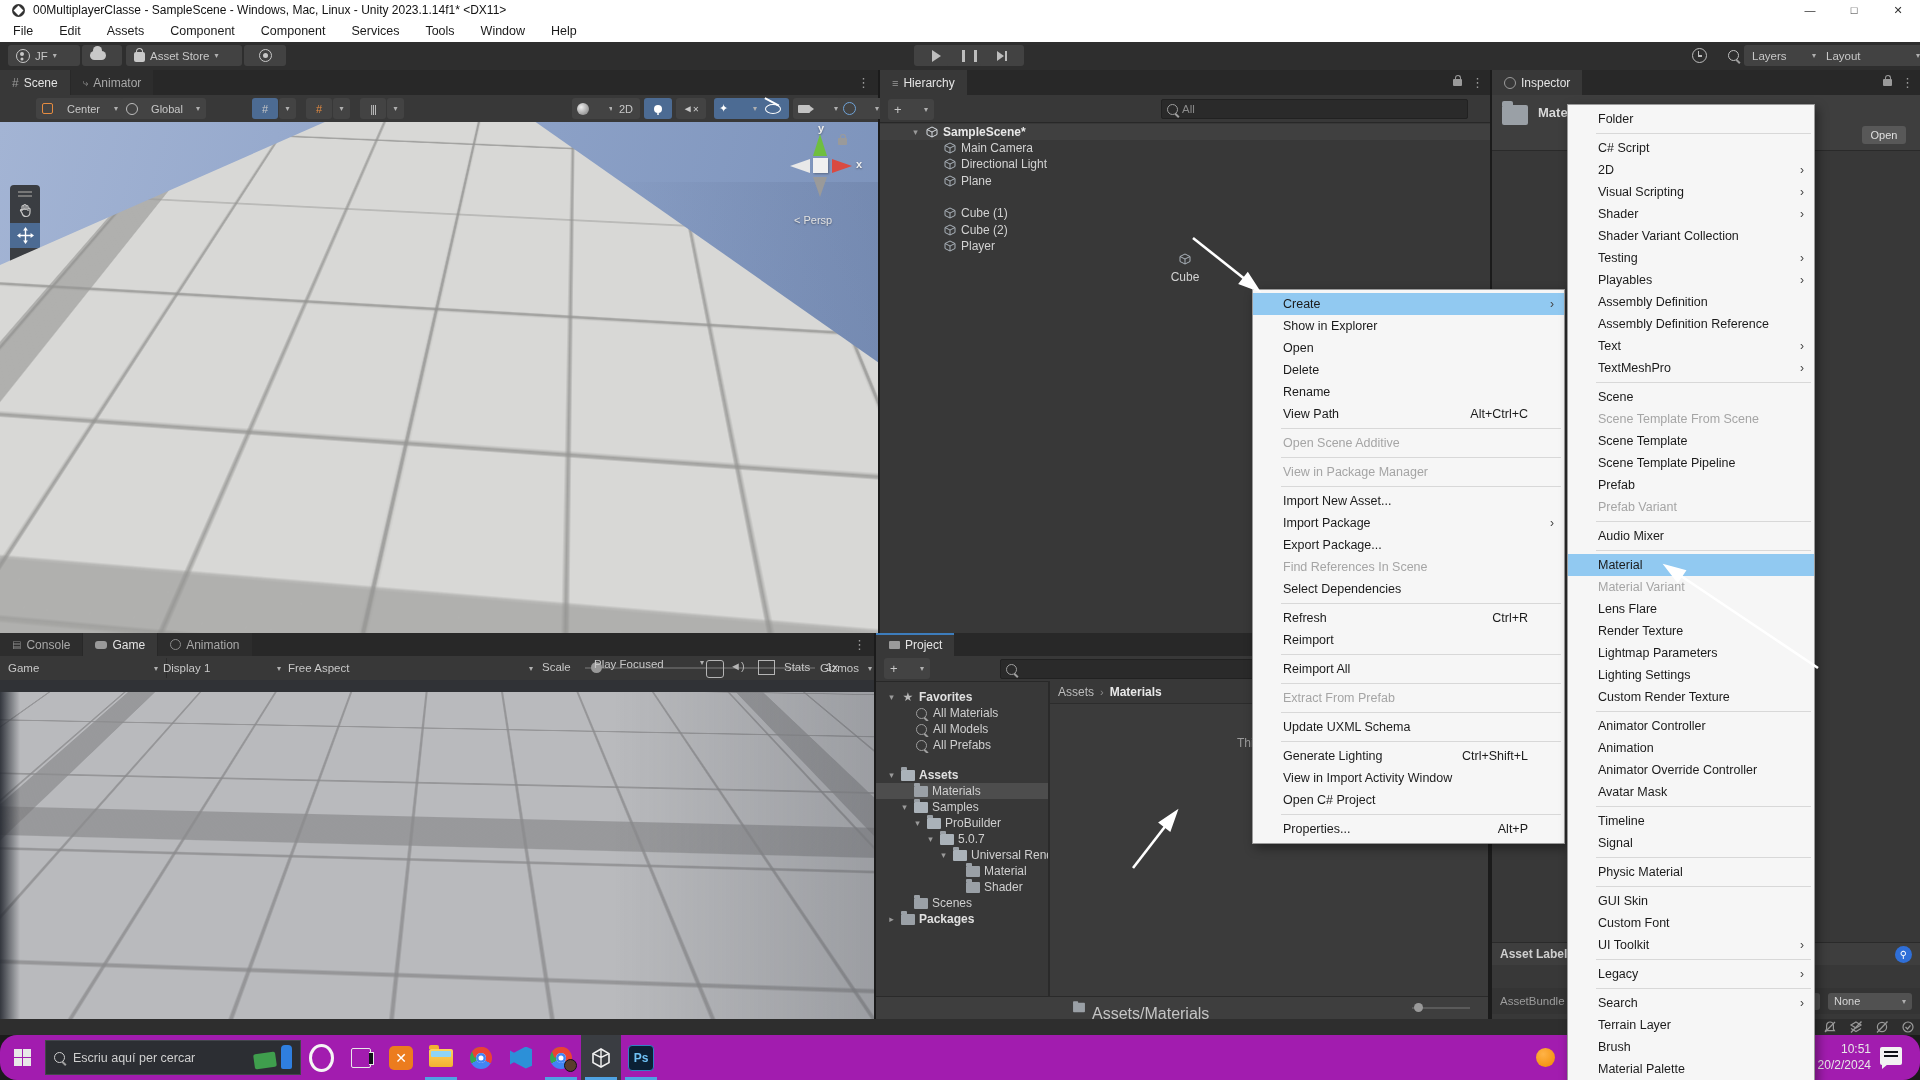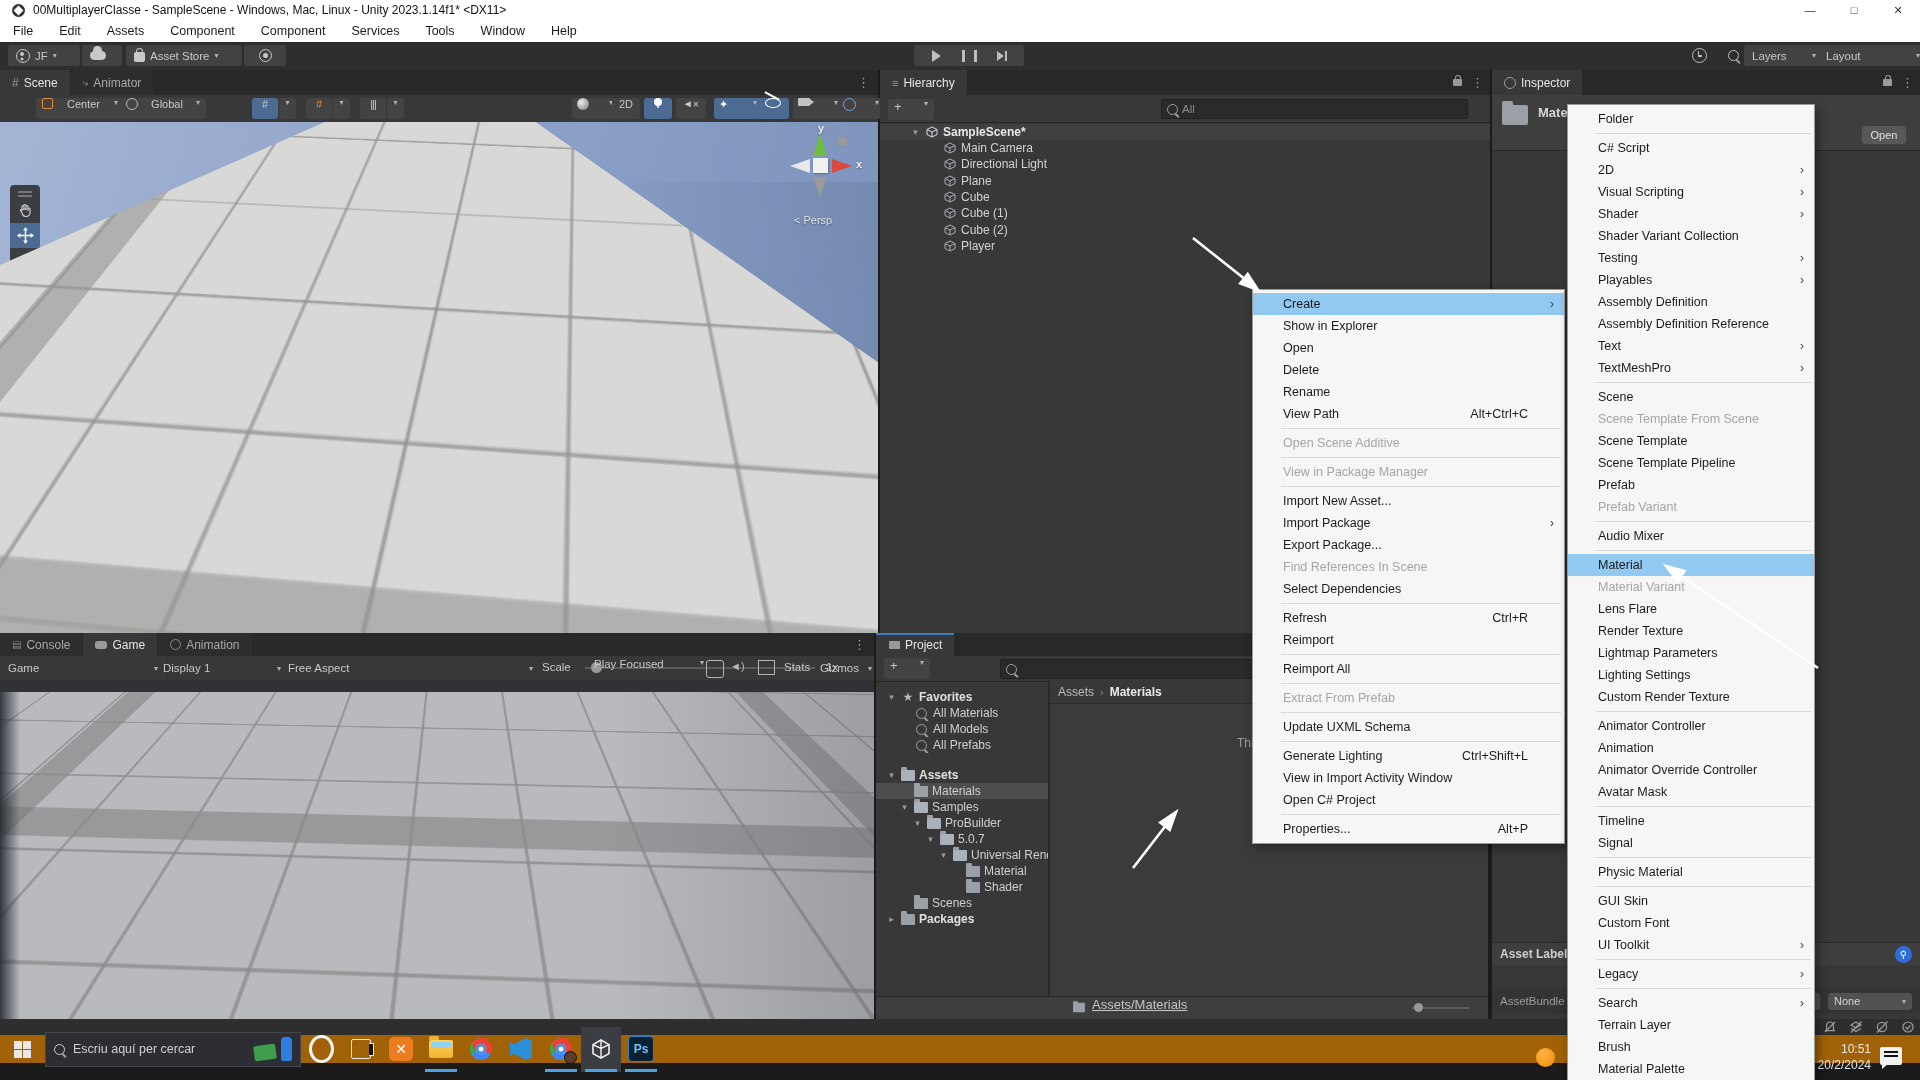--- a/index.html
+++ b/index.html
@@ -84,21 +84,21 @@
       background:rgba(82,92,112,.45);filter:blur(3px);transform:rotate(14deg);}
   
   .cone{position:absolute;width:0;height:0;}
   .axis-label{position:absolute;color:#eee;font-size:11px;font-weight:bold;text-shadow:0 1px 2px rgba(0,0,0,.4);}
   
   #toolstrip{position:absolute;left:10px;top:63px;width:30px;background:rgba(40,40,40,.85);
       border-radius:4px;padding:4px 0 2px;}
   .ts-btn{width:30px;height:25px;display:flex;align-items:center;justify-content:center;}
   .ts-btn.sel{background:#4c6b93;}
   .ts-handle{width:14px;height:2px;background:#777;margin:2px auto 5px;box-shadow:0 4px 0 #777;}
-  .icon-btn{display:flex;align-items:flex-start;justify-content:center;background:#434343;
+  .icon-btn{display:flex;align-items:center;justify-content:center;background:#434343;
       border-radius:3px;position:absolute;top:3px;height:21px;color:#c8c8c8;font-size:11px;}
   .icon-btn.on{background:#4c6b93;}
   
   .h-row{position:absolute;left:0;right:0;height:16px;display:flex;align-items:center;
       color:#d2d2d2;font-size:12px;gap:5px;}
   .cube-ic{width:12px;height:12px;flex:0 0 12px;}
   
   #game-content{position:absolute;left:0;top:47px;right:0;bottom:0;overflow:hidden;background:#303236;}
   #game-floor{position:absolute;left:0;top:12px;right:0;bottom:0;overflow:hidden;}
   .pgrid2{position:absolute;left:-50%;top:-4%;width:200%;height:600%;background-color:#b9babd;
@@ -132,22 +132,22 @@
   .mi{height:22px;display:flex;align-items:center;padding:0 10px 0 30px;
       font-size:12.5px;color:#1b1b1b;position:relative;}
   .mi .short{margin-left:auto;padding-right:26px;color:#1b1b1b;}
   .mi .arr{position:absolute;right:10px;font-size:12px;color:#444;}
   .mi.dis{color:#a5a5a5;}
   .mi.sel{background:#91c9f1;}
   .msep{height:1px;background:#d8d8d8;margin:3px 3px 3px 28px;}
   
   #statusbar{left:0;top:1019px;width:1920px;height:16px;background:#2e2e2e;z-index:30;}
   .st-ic{position:absolute;top:1px;width:14px;height:14px;}
-  #taskbar{left:0;top:1035px;width:1920px;height:28px;background:#a16207;z-index:40;
-      display:flex;align-items:center;}
+  #taskbar{left:0;top:1035px;width:1920px;height:45px;background:#a21caf;z-index:40;
+      display:flex;align-items:center;border-radius:17px;}
   .win-logo{width:17px;height:17px;display:grid;grid-template-columns:8px 8px;gap:1px;margin:0 14px 0 14px;}
   .win-logo i{background:#e8e8e8;display:block;height:8px;}
   #tb-search{width:238px;height:33px;background:#2c2e33;border:1px solid #43464c;
       display:flex;align-items:center;gap:8px;padding:0 8px;color:#cfcfcf;font-size:12.5px;position:relative;}
   .tb-ic{width:40px;height:45px;display:flex;align-items:center;justify-content:center;position:relative;}
   .runline{position:absolute;bottom:0;left:4px;right:4px;height:3px;background:#4fa3e3;}
   .tb-ic.pressed{background:#3a3d42;}
   .chrome-ic{width:22px;height:22px;border-radius:50%;
       background:conic-gradient(#ea4335 0 120deg,#4285f4 120deg 240deg,#34a853 240deg 360deg);position:relative;}
   .chrome-ic:after{content:"";position:absolute;left:6px;top:6px;width:10px;height:10px;border-radius:50%;
@@ -417,21 +417,21 @@
         <span>Directional Light</span>
       </div>
       <div class="h-row" style="top: 50.6px;">
         <span style="width:59px;flex:0 0 59px;"></span>
         <svg class="cube-ic" viewBox="0 0 12 12">
           <path d="M6 1l5 2.5v5L6 11 1 8.5v-5z" fill="none" stroke="#a8b0b8" stroke-width="1"></path>
           <path d="M1 3.5L6 6l5-2.5M6 6v5" fill="none" stroke="#a8b0b8" stroke-width="1"></path>
         </svg>
         <span>Plane</span>
       </div>
-      <div class="h-row" style="top: 66.9px;">
+      <div class="h-row" style="top: 66.9px; flex-direction: column;">
         <span style="width:59px;flex:0 0 59px;"></span>
         <svg class="cube-ic" viewBox="0 0 12 12">
           <path d="M6 1l5 2.5v5L6 11 1 8.5v-5z" fill="none" stroke="#a8b0b8" stroke-width="1"></path>
           <path d="M1 3.5L6 6l5-2.5M6 6v5" fill="none" stroke="#a8b0b8" stroke-width="1"></path>
         </svg>
         <span>Cube</span>
       </div>
       <div class="h-row" style="top: 83.2px;">
         <span style="width:59px;flex:0 0 59px;"></span>
         <svg class="cube-ic" viewBox="0 0 12 12">
@@ -664,21 +664,21 @@
     <div class="abs" style="left:0;top:0;right:0;height:22px;background:#383838;border-bottom:1px solid #2c2c2c;display:flex;align-items:center;gap:6px;padding-left:8px;">
       <span style="color:#bdbdbd;font-size:12px;">Assets</span>
       <span style="color:#8a8a8a;font-size:11px;">›</span>
       <span style="color:#e8e8e8;font-size:12px;font-weight:bold;">Materials</span>
     </div>
     <div style="position:absolute;left:187px;top:55px;color:#9a9a9a;font-size:12px;white-space:nowrap;">This folder is empty</div>
   </div>
 
   <div class="abs" style="left:0;right:0;bottom:0;height:22px;background:#3e3e3e;border-top:1px solid #2a2a2a;">
     <span class="folder-ic" style="position:absolute;left:196px;top:5px;transform:scale(.85);"></span>
-    <span style="position:absolute;left:216px;top:0;color:#c4c4c4;font-size:13px;text-decoration:underline;">Assets/Materials</span>
+    <span style="position:absolute;left:216px;top:8px;color:#c4c4c4;font-size:16px;">Assets/Materials</span>
     <div style="position:absolute;right:18px;top:10px;width:58px;height:2px;background:#5a5a5a;">
       <span style="position:absolute;left:2px;top:-4px;width:9px;height:9px;border-radius:50%;background:#999;"></span>
     </div>
   </div>
 </div>
 
 <div class="abs" id="statusbar">
   <svg class="st-ic" style="left:1823px;" viewBox="0 0 14 14">
       <path d="M7 2a3.4 3.4 0 0 1 3.4 3.4V9l1 1.6H2.6L3.6 9V5.4A3.4 3.4 0 0 1 7 2z" fill="none" stroke="#9a9a9a" stroke-width="1.2"></path>
       <path d="M2 12L12 2" stroke="#9a9a9a" stroke-width="1.3"></path>

